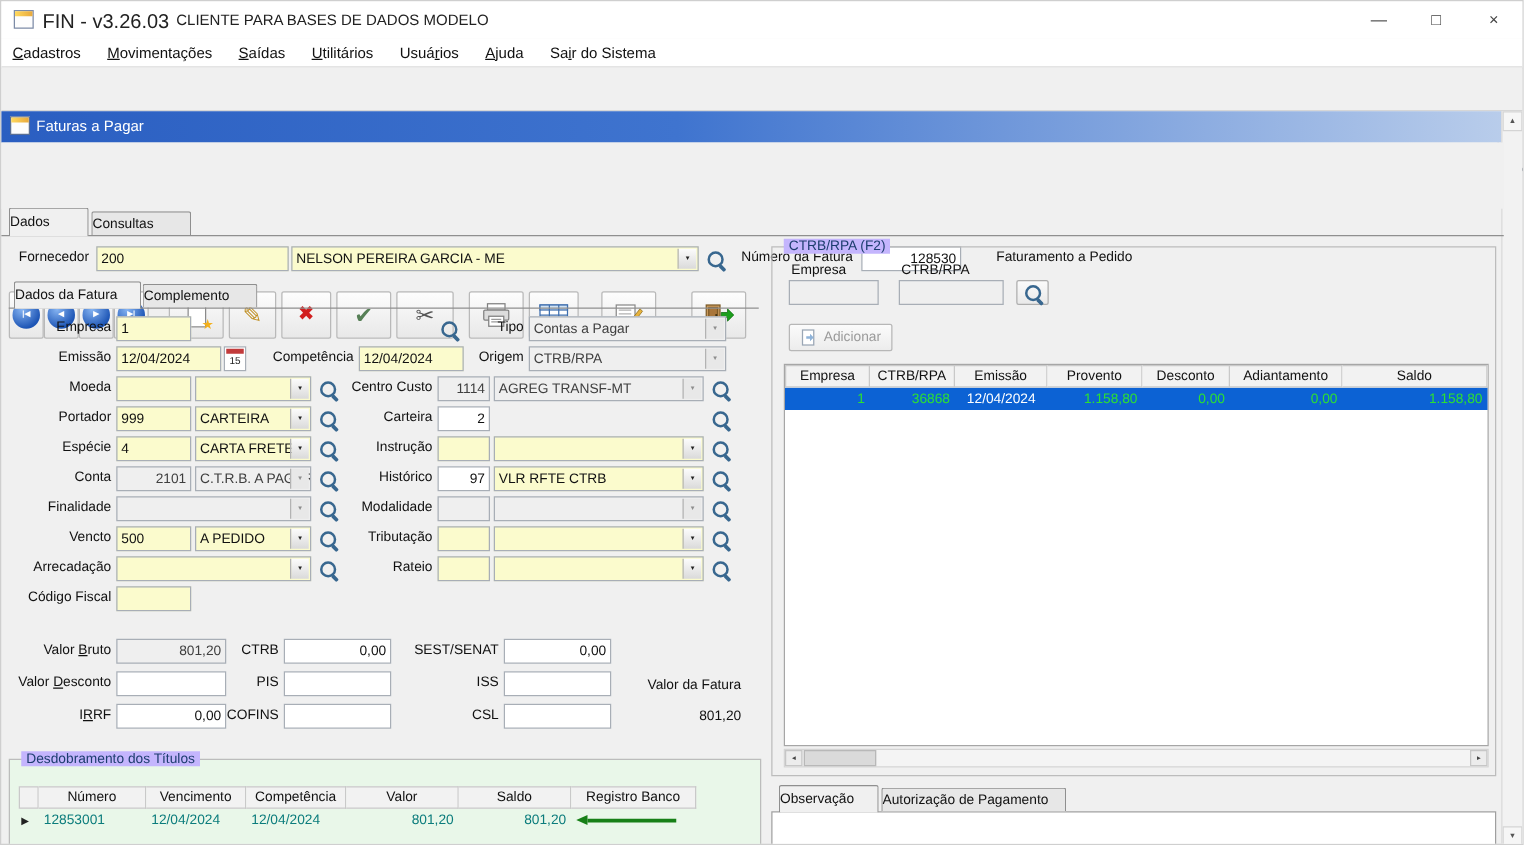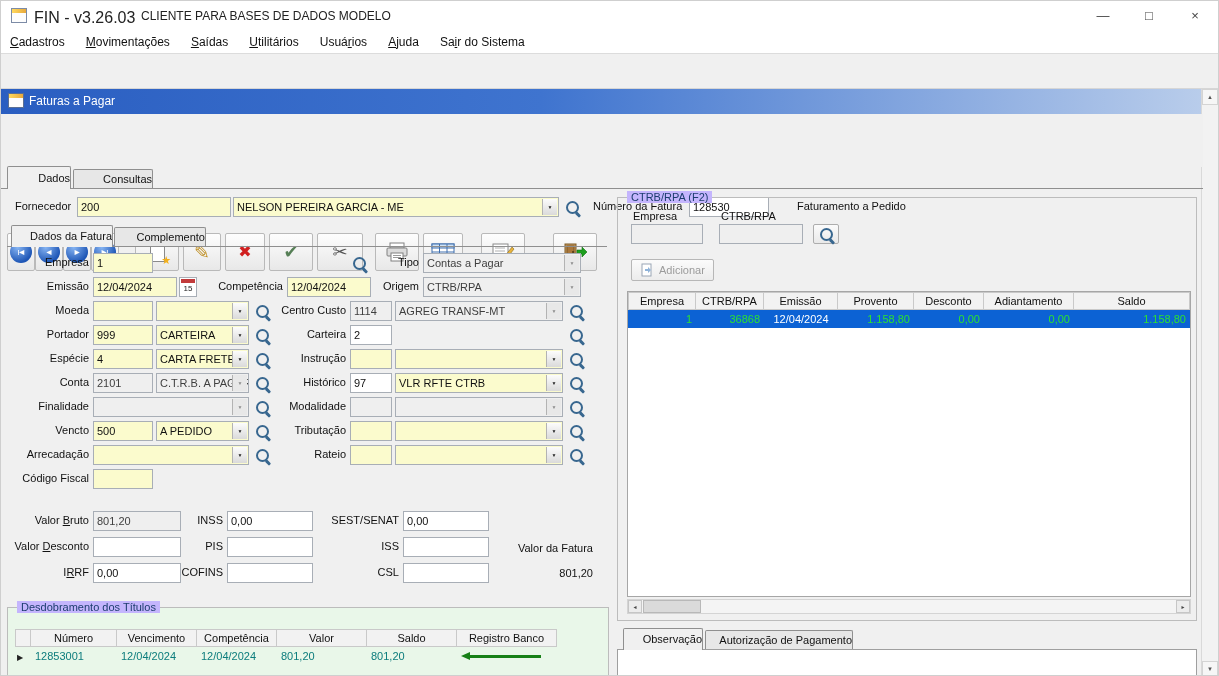--- a/index.html
+++ b/index.html
@@ -37,31 +37,31 @@
 .vscroll{position:absolute;right:0;top:88px;width:17px;height:588px;background:#f2f2f2;border-left:1px solid #d9d9d9}
 .vbtn{position:absolute;left:0;width:16px;height:16px;text-align:center;line-height:15px;font-size:6px;color:#555;background:#f6f6f6;border:1px solid #d4d4d4}
 
 .toolbar{position:absolute;left:0;top:113px;width:1202px;height:53px;background:#f0f0f0}
 .tbtn{position:absolute;top:119px;height:38px;border:1px solid #b9b9b9;background:linear-gradient(#fdfdfd,#e8e8e8);border-radius:2px;display:flex;align-items:center;justify-content:center}
 .navcirc{width:22px;height:22px;border-radius:50%;background:radial-gradient(circle at 35% 30%,#86b4f2,#1d55b5 72%);color:#fff;font-size:6px;line-height:22px;text-align:center;font-weight:bold}
 .glyph{line-height:1}
 .icdoc{position:relative;width:15px;height:19px;background:#fff;border:1px solid #8a8a8a}
 .icdoc-star{position:absolute;right:7px;bottom:4px;font-size:11px;color:#f3b01c;line-height:1}
 
-.tab{position:absolute;border:1px solid #8f8f8f;border-bottom:none;text-align:right;font-size:11px;background:#f0f0f0;border-radius:2px 2px 0 0;overflow:hidden;white-space:nowrap}
+.tab{position:absolute;border:1px solid #8f8f8f;border-bottom:none;text-align:left;font-size:11px;background:#f0f0f0;border-radius:2px 2px 0 0;overflow:hidden;white-space:nowrap}
 .tab.on{z-index:3}
 .tab.off{background:#e7e7e7;z-index:1}
 .tabline{position:absolute;height:1px;background:#8f8f8f;z-index:2}
 
 .lbl{position:absolute;white-space:nowrap;color:#111}
 .lblr{position:absolute;white-space:nowrap;color:#111;text-align:right}
 .fld{position:absolute;height:20px;border:1px solid #a8aeb6;background:#fff;line-height:18px;padding:0 3px;white-space:nowrap;overflow:hidden;color:#111}
 .y{background:#fbfbcd}
 .dis{background:#efefef;color:#3f3f3f}
-.num{text-align:left}
+.num{text-align:right}
 .combo{padding-right:17px}
 .arr{position:absolute;right:1px;top:1px;bottom:1px;width:15px;background:linear-gradient(#fcfcfc,#dadada);border-left:1px solid #b3b3b3;font-size:5px;display:flex;align-items:center;justify-content:center;color:#222}
 .dis .arr{color:#8d8d8d;background:#e8e8e8}
 .calbtn{position:absolute;width:18px;height:20px;border:1px solid #a8aeb6;background:#fff}
 .calbtn::before{content:"";position:absolute;left:1px;right:1px;top:1px;height:4px;background:#c23b3b}
 .calnum{position:absolute;left:0;right:0;top:6px;text-align:center;font-size:8px;color:#222}
 .flatnum{position:absolute;text-align:right;color:#111}
 
 .grp{position:absolute;border:1px solid #bcbcbc}
 .grpcap{position:absolute;background:#c4b5fd;padding:0 4px;color:#1c3d6e;white-space:nowrap;z-index:2}
@@ -294,21 +294,21 @@
   <span class="lblr" style="left:265px;top:447px;width:80px">Rateio</span>
   <div class="fld y" style="left:349px;top:444px;width:42px"></div>
   <div class="fld y combo" style="left:394px;top:444px;width:168px"><span></span><span class="arr">▼</span></div>
   <span class="mag" style="left:566px;top:445px"></span>
 
   <span class="lblr" style="left:4px;top:471px;width:84px">Código Fiscal</span>
   <div class="fld y" style="left:92px;top:468px;width:60px"></div>
 
   <span class="lblr" style="left:4px;top:513px;width:84px">Valor <u>B</u>ruto</span>
   <div class="fld dis num" style="left:92px;top:510px;width:88px">801,20</div>
-  <span class="lblr" style="left:140px;top:513px;width:82px">INSS</span>
+  <span class="lblr" style="left:140px;top:513px;width:82px">CTRB</span>
   <div class="fld num" style="left:226px;top:510px;width:86px">0,00</div>
   <span class="lblr" style="left:316px;top:513px;width:82px">SEST/SENAT</span>
   <div class="fld num" style="left:402px;top:510px;width:86px">0,00</div>
 
   <span class="lblr" style="left:4px;top:539px;width:84px">Valor <u>D</u>esconto</span>
   <div class="fld num" style="left:92px;top:536px;width:88px"></div>
   <span class="lblr" style="left:140px;top:539px;width:82px">PIS</span>
   <div class="fld num" style="left:226px;top:536px;width:86px"></div>
   <span class="lblr" style="left:316px;top:539px;width:82px">ISS</span>
   <div class="fld num" style="left:402px;top:536px;width:86px"></div>

